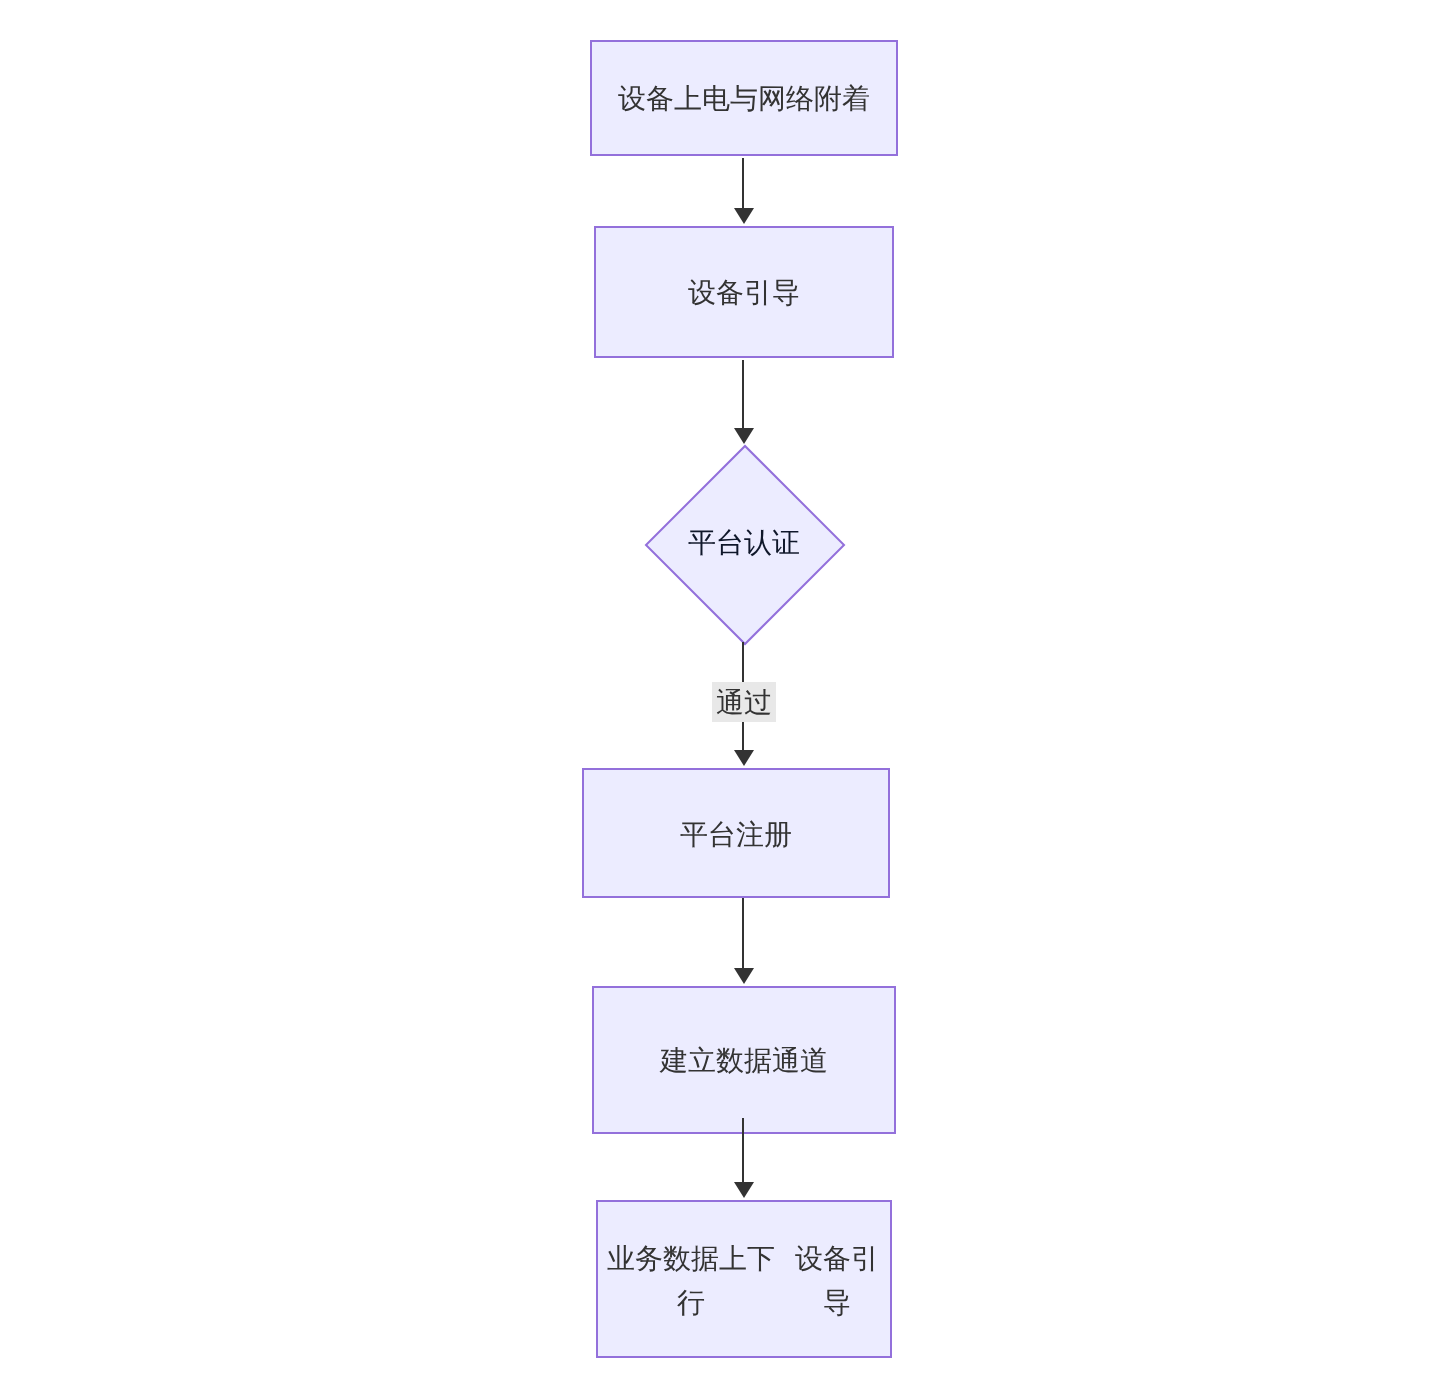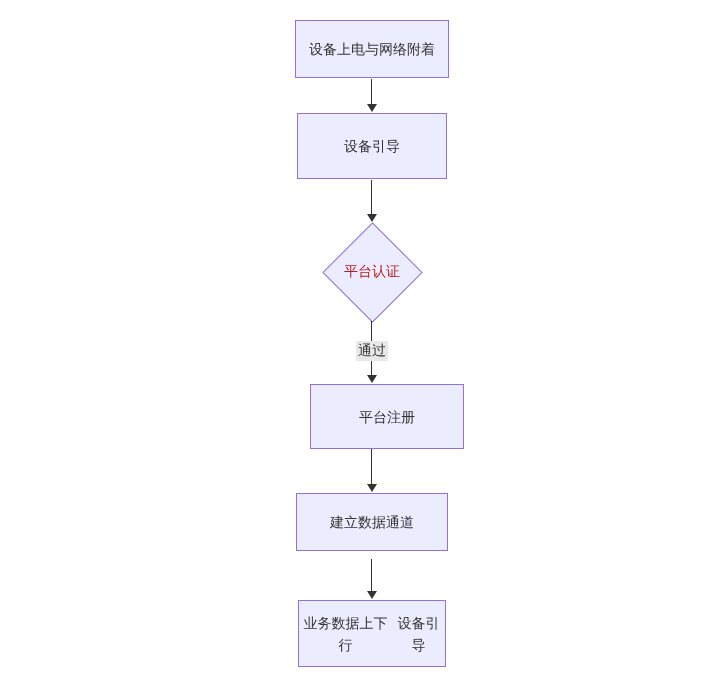--- a/index.html
+++ b/index.html
@@ -44,21 +44,21 @@
   .diamond-label {
     position: absolute;
     left: 322px;
     top: 237px;
     width: 100px;
     height: 69px;
     display: flex;
     align-items: center;
     justify-content: center;
     font-size: 14px;
-    color: #b91c1c;
+    color: #0f172a;
     text-align: center;
   }
   
   .eline {
     position: absolute;
     left: 371px;
     width: 1px;
     background: #333333;
   }
   .ehead {
@@ -103,38 +103,38 @@
   <div class="ehead" style="top:214px;"></div>
 </div>
 
 <div>
   <div class="diamond-shape"></div>
   <div class="diamond-label">平台认证</div>
 </div>
 
 <div>
   <div class="eline" style="top:321px; height:55px;"></div>
-  <div class="edge-label" style="top:351px;font-family:Liberation Serif, serif;">通过</div>
+  <div class="edge-label" style="top:351px;">通过</div>
   <div class="ehead" style="top:375px;"></div>
 </div>
 
-<div class="node" style="left:310px; top:384px; width:154px; height:65px;align-items:center;">
+<div class="node" style="left:291px; top:384px; width:154px; height:65px;align-items:center;">
   <div>平台注册</div>
 </div>
 
 <div>
   <div class="eline" style="top:449px; height:36px;"></div>
   <div class="ehead" style="top:484px;"></div>
 </div>
 
-<div class="node" style="left:296px; top:493px; width:152px; height:58px;">
+<div class="node" style="left:296px; top:493px; width:152px; height:74px;">
   <div>建立数据通道</div>
 </div>
 
 <div>
   <div class="eline" style="top:559px; height:33px;"></div>
   <div class="ehead" style="top:591px;"></div>
 </div>
 
-<div class="node" style="left:298px; top:600px; width:148px; height:67px;">
+<div class="node" style="left:298px; top:600px; width:148px; height:79px;">
   <div>业务数据上下行</div>
   <div>设备引导</div>
 </div>
 
 </body></html>

